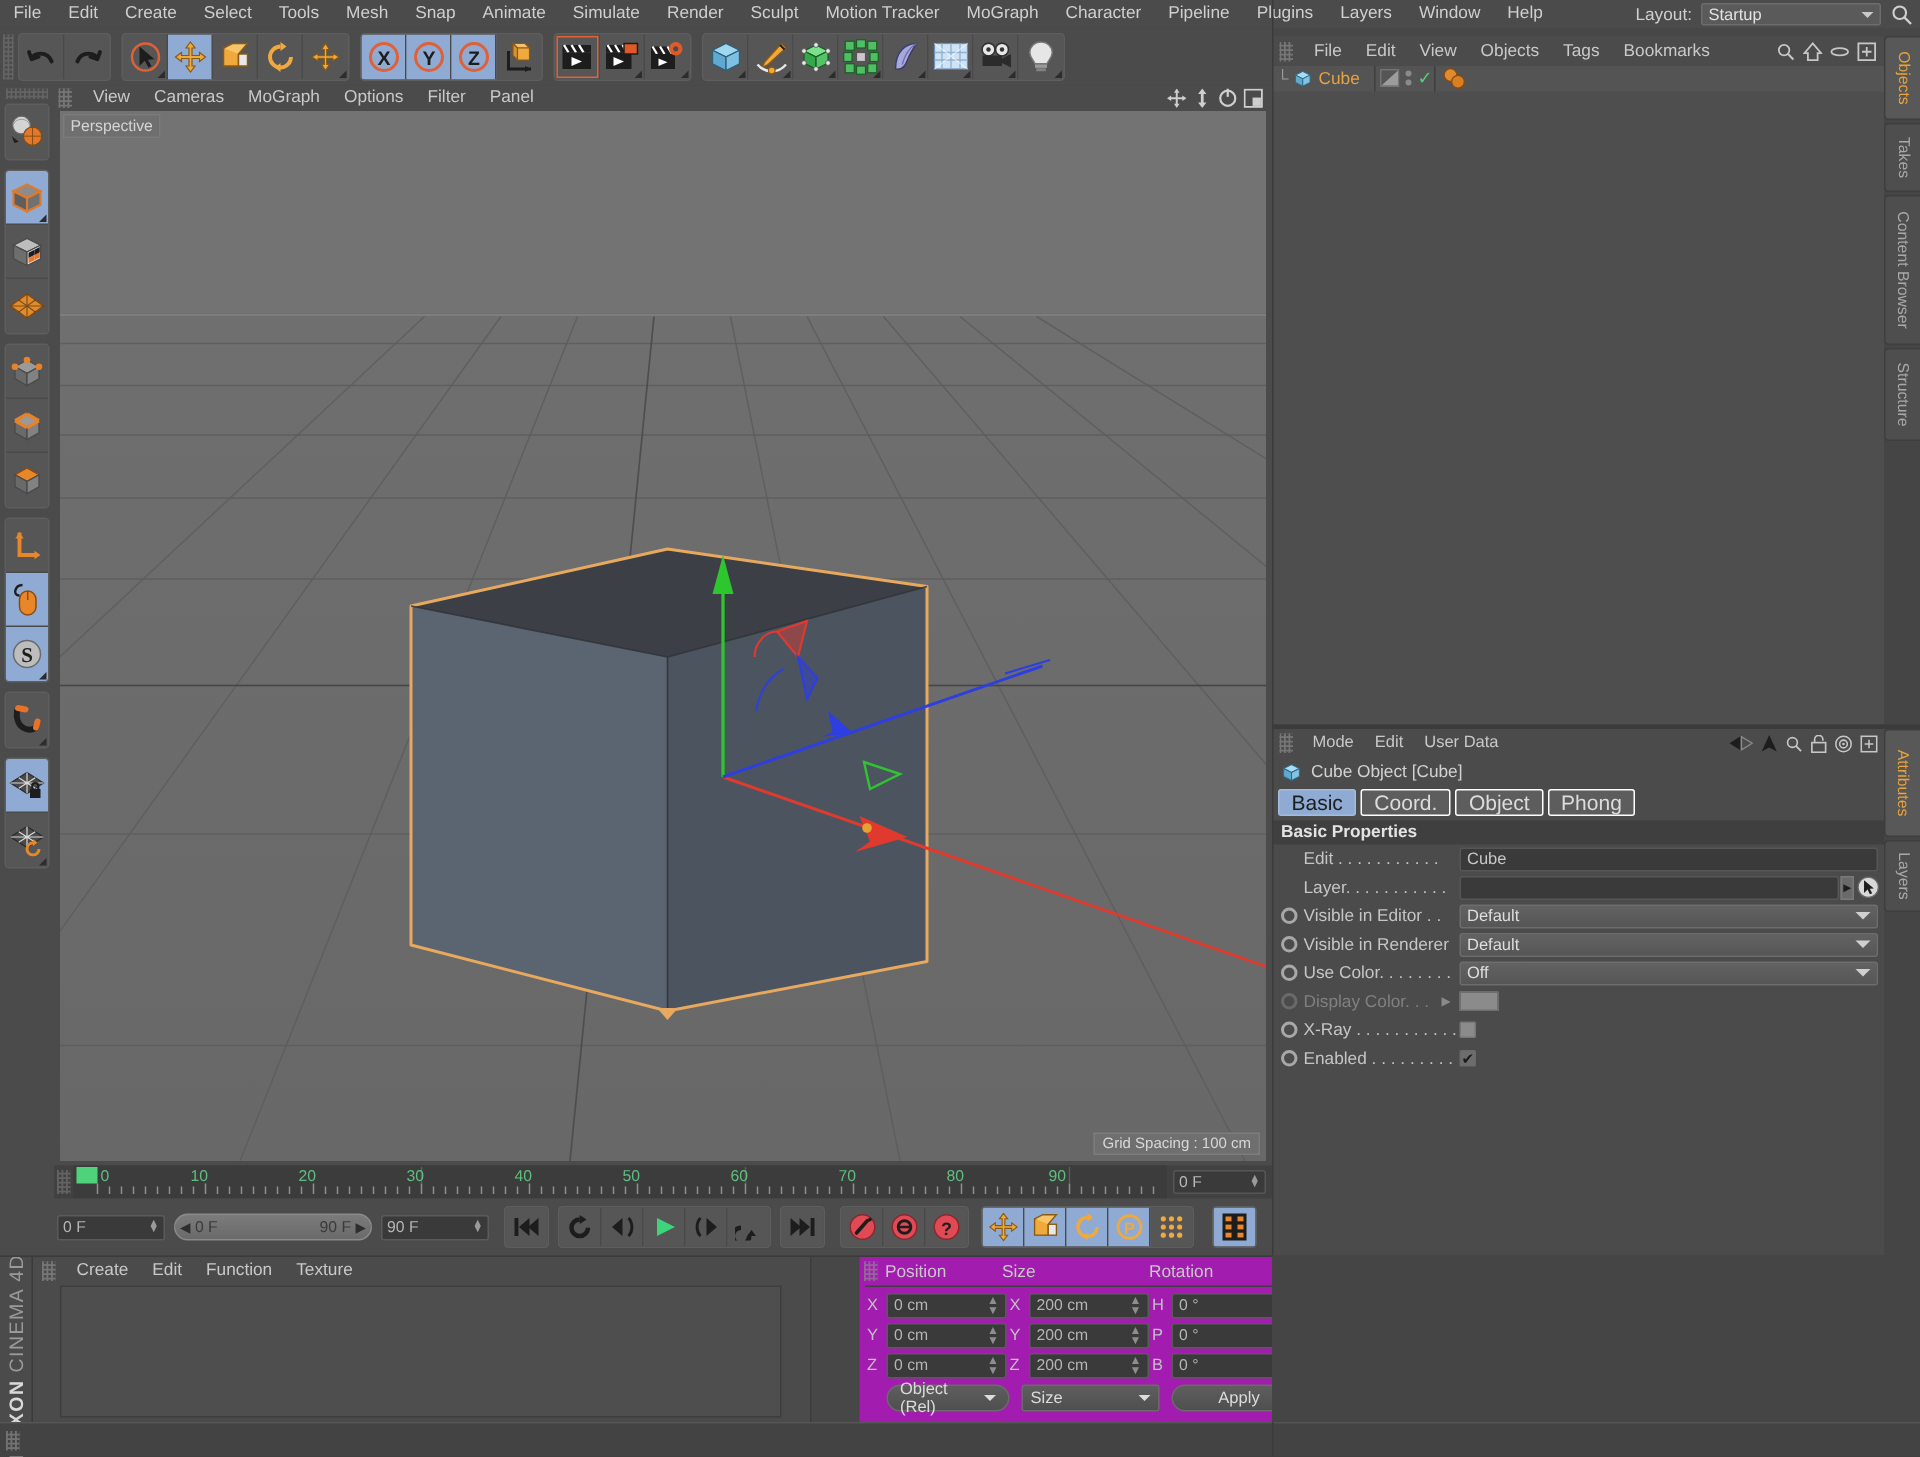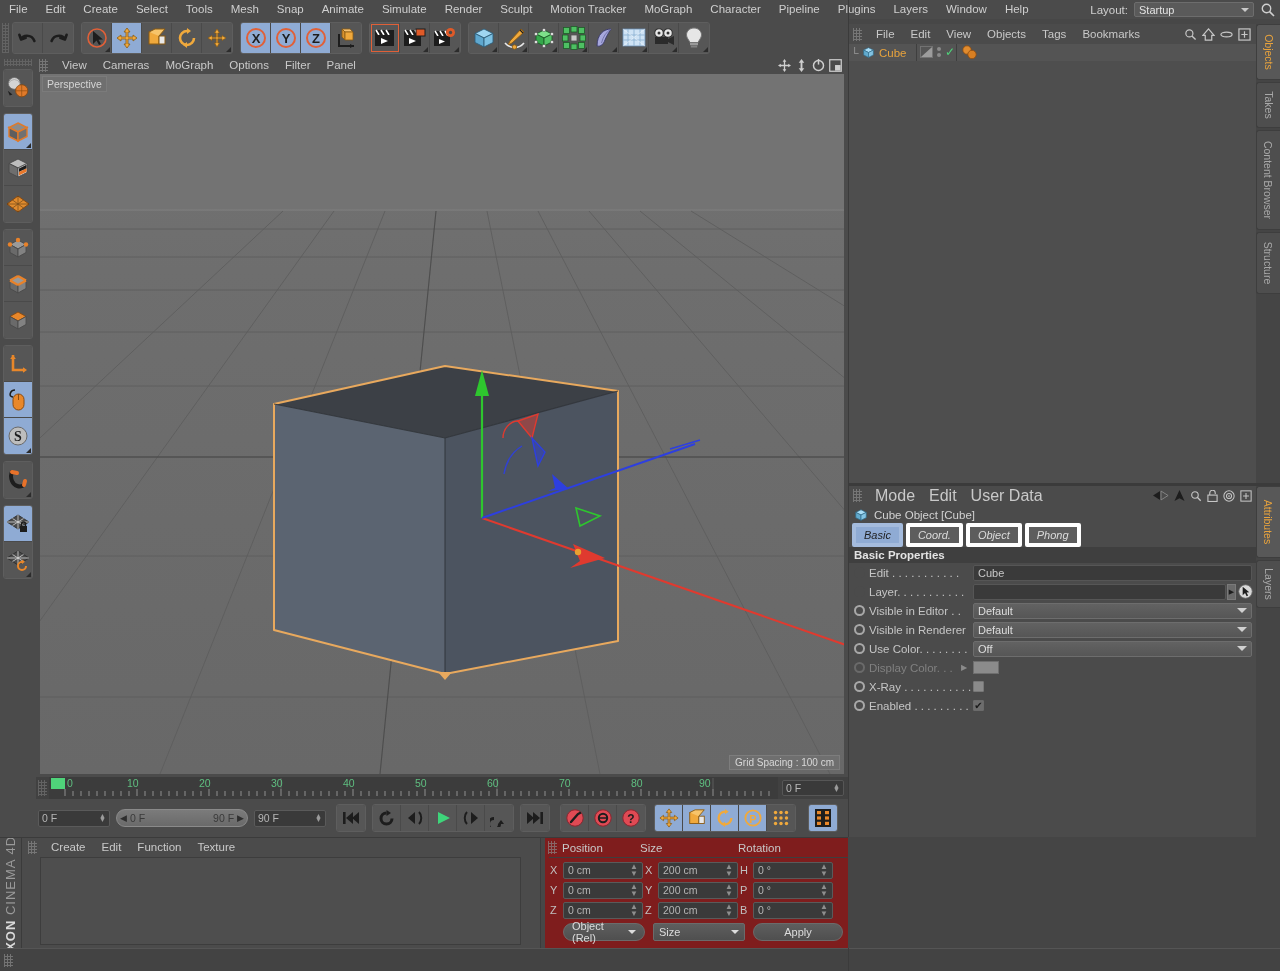--- a/index.html
+++ b/index.html
@@ -135,21 +135,21 @@
   #matmgr .mi{ font-size:11.5px; padding:0 8px; line-height:19px;}
   #mat-body{ position:absolute; left:18px; top:19px; width:481px; height:88px;
              background:#4e4e4e; border:1px solid #3d3d3d;}
   #brand{ position:absolute; left:0; top:838px; width:22px; height:133px; background:#4b4b4b;
           display:flex; align-items:center; justify-content:center;}
   #brand .vtext{ transform:rotate(-90deg); white-space:nowrap; font-size:13px;
                  letter-spacing:1px; color:#9a9a9a; }
   #brand .vtext b{ color:#d9d9d9; font-weight:bold;}
 
   
-  #coords{ position:absolute; left:545px; top:838px; width:307px; height:110px; background:#7f1d1d;}
+  #coords{ position:absolute; left:573px; top:838px; width:307px; height:110px; background:#a21caf;}
   #coords .hdr{ display:flex; align-items:center; height:19px; padding-left:3px; }
   #coords .hdr .col{ font-size:11.5px; color:#c7c7c7; }
   .coordrow{ display:flex; align-items:center; height:20px; gap:2px; padding-left:5px;}
   .axlbl{ width:11px; font-size:11px; color:#c0c0c0; }
   .cfield{ width:80px; height:17px; background:#3a3a3a; border:1px solid #5a5a5a;
            border-radius:2px; display:flex; align-items:center; padding:0 4px;
            color:#b5b5b5; font-size:10.5px; }
   .cfield .spn{ margin-left:auto; color:#8e8e8e; font-size:8px; line-height:7px; text-align:center;}
   .dropbtn{ height:18px; background:linear-gradient(#5e5e5e,#4f4f4f); border:1px solid #6b6b6b;
             border-radius:9px; display:flex; align-items:center; justify-content:center;
@@ -165,27 +165,27 @@
   #objmgr .mi{ font-size:11.5px; padding:0 8px; line-height:20px; }
   #obj-icons{ margin-left:auto; display:flex; gap:5px; padding-right:5px; align-items:center;}
   #obj-list{ position:absolute; left:0; top:20px; width:408px; height:439px; background:#4e4e4e;}
   .obj-row{ display:flex; align-items:center; height:17px; background:#545454; position:relative;}
   .obj-name{ color:#e8a33d; font-size:11.5px; margin-left:4px; }
   .obj-divider{ position:absolute; top:0; bottom:0; width:1px; background:#3f3f3f; }
 
   
   #attrmgr{ position:absolute; left:848px; top:486px; width:408px; height:351px; background:#4b4b4b;}
   #attrmgr .menurow{ height:19px; padding-left:3px;}
-  #attrmgr .mi{ font-size:16px; padding:0 7px; line-height:19px;}
+  #attrmgr .mi{ font-size:11px; padding:0 7px; line-height:19px;}
   #attr-icons{ margin-left:auto; display:flex; gap:5px; padding-right:4px; align-items:center;}
   #attr-title{ display:flex; align-items:center; height:20px; padding-left:6px; gap:6px;
                background:#4b4b4b; color:#d2d2d2; font-size:11.5px; }
   #attr-tabs{ display:flex; gap:3px; padding-left:4px; height:19px; align-items:center;}
-  .atab{ padding:1px 8px; font-size:11px; color:#dcdcdc; background:#5d5d5d;
-         border:4px solid #ffffff; border-radius:2px; line-height:14px;font-style:italic;}
+  .atab{ padding:1px 8px; font-size:14px; color:#dcdcdc; background:#5d5d5d;
+         border:1px solid #ffffff; border-radius:2px; line-height:14px;}
   .atab.sel{ background:#8fabd4; color:#1d1d1d; border-color:#a4bbdd; }
   #attr-section{ margin-top:3px; height:16px; background:#3f3f3f; display:flex; align-items:center;
                  padding-left:6px; color:#e3e3e3; font-size:11.5px; font-weight:bold; }
   .prop{ display:flex; align-items:center; height:19px; padding-left:6px; gap:0; }
   .radio{ width:11px;height:11px;border-radius:50%;border:2px solid #a8a8a8;margin-right:4px;
           background:#4b4b4b; flex:0 0 11px;}
   .radio.dim{ border-color:#6a6a6a;}
   .radio.blank{ border:none; width:11px; }
   .plabel{ width:104px; font-size:11.5px; color:#c5c5c5; white-space:nowrap; overflow:hidden;}
   .plabel.dim{ color:#808080; }

